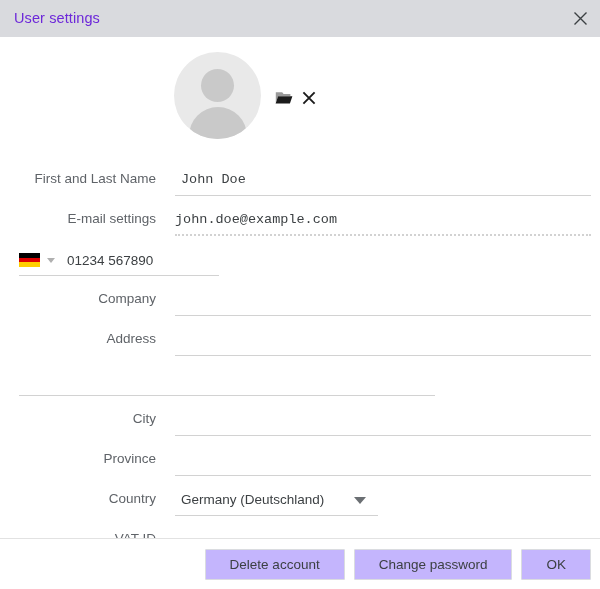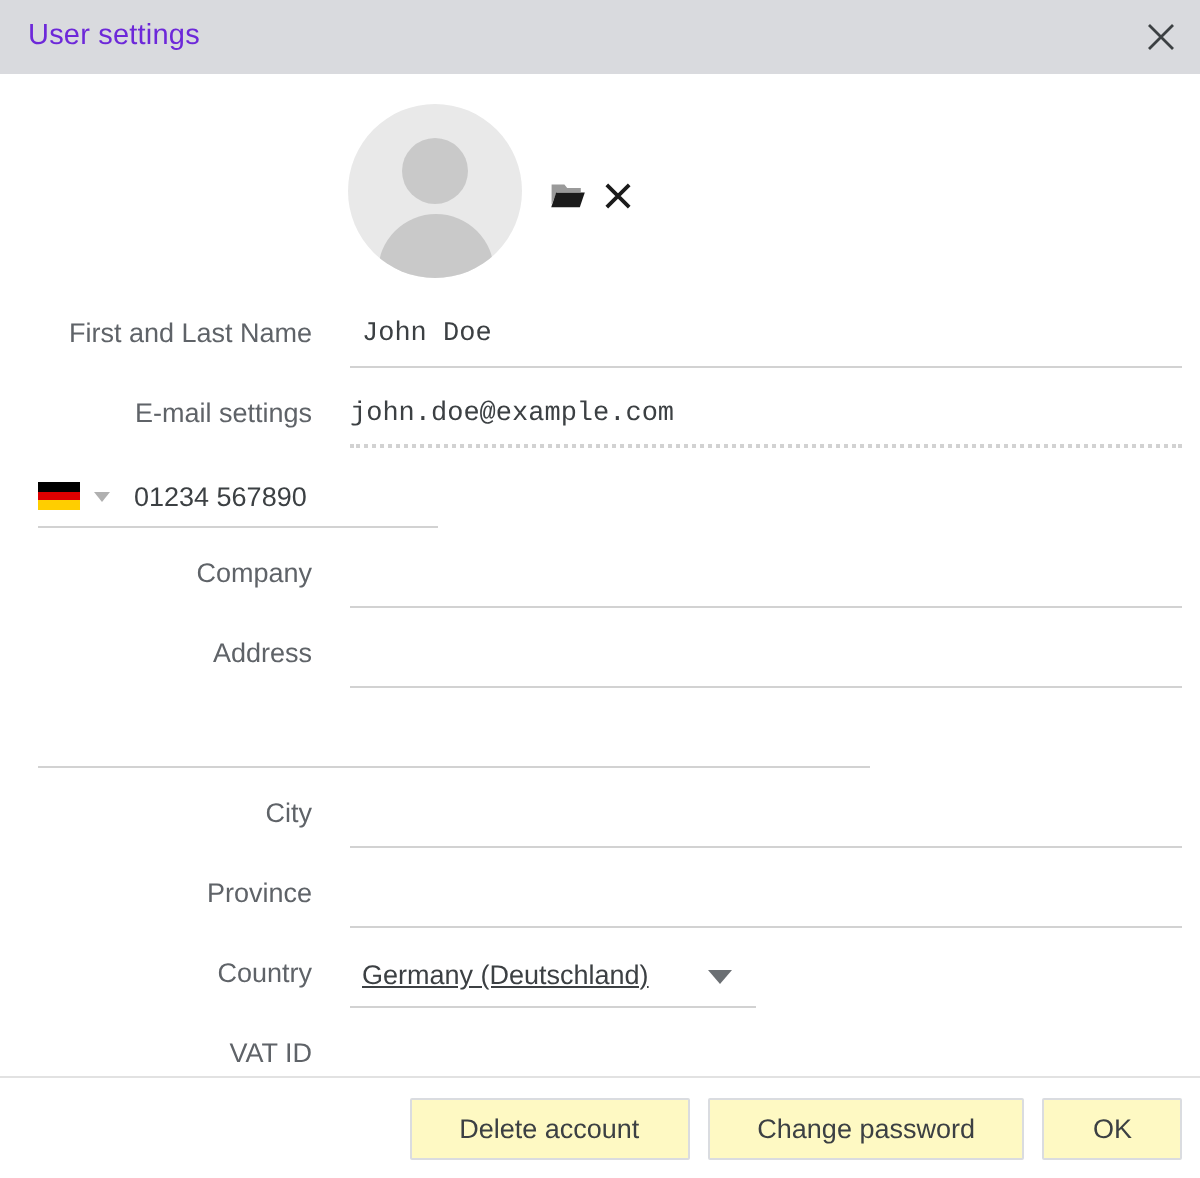--- a/index.html
+++ b/index.html
@@ -103,21 +103,21 @@
   .icon-btn {
     cursor: pointer;
     display: flex;
     align-items: center;
     justify-content: center;
     line-height: 0;
   }
 
   
   .form {
-    margin-top: 15px;
+    margin-top: 27px;
   }
   .field-row {
     display: flex;
     align-items: flex-start;
     height: 40px;
   }
   .field-label {
     width: 156px;
     text-align: right;
     font-size: 13.5px;
@@ -128,21 +128,21 @@
     white-space: nowrap;
   }
   .field-control {
     margin-left: 19px;
     position: relative;
     height: 30px;
     flex: 0 0 auto;
   }
   .field-control.wide { width: 416px; font-family: Liberation Mono, monospace; }
   .field-control.phone { width: 200px; }
-  .field-control.country { width: 203px; text-decoration: underline; }
+  .field-control.country { width: 203px; }
 
   .field-value {
     font-size: 13.5px;
     color: #3c4043;
     line-height: 28px;
     white-space: nowrap;
     height: 28px;
     display: block;
   }
   .field-value.indent { padding-left: 6px; }
@@ -223,21 +223,21 @@
     height: 51px;
     display: flex;
     align-items: center;
     justify-content: flex-end;
     padding-right: 9px;
     gap: 9px;
     box-sizing: border-box;
     background: #ffffff;
   }
   .btn {
-    background: #fef9c3;
+    background: #c4b5fd;
     border: 1px solid #dadce0;
     border-radius: 1px;
     height: 31px;
     padding: 0 24px;
     font-size: 13.5px;
     font-family: "Liberation Sans", sans-serif;
     color: #3c4043;
     cursor: pointer;
     white-space: nowrap;
     line-height: 29px;

